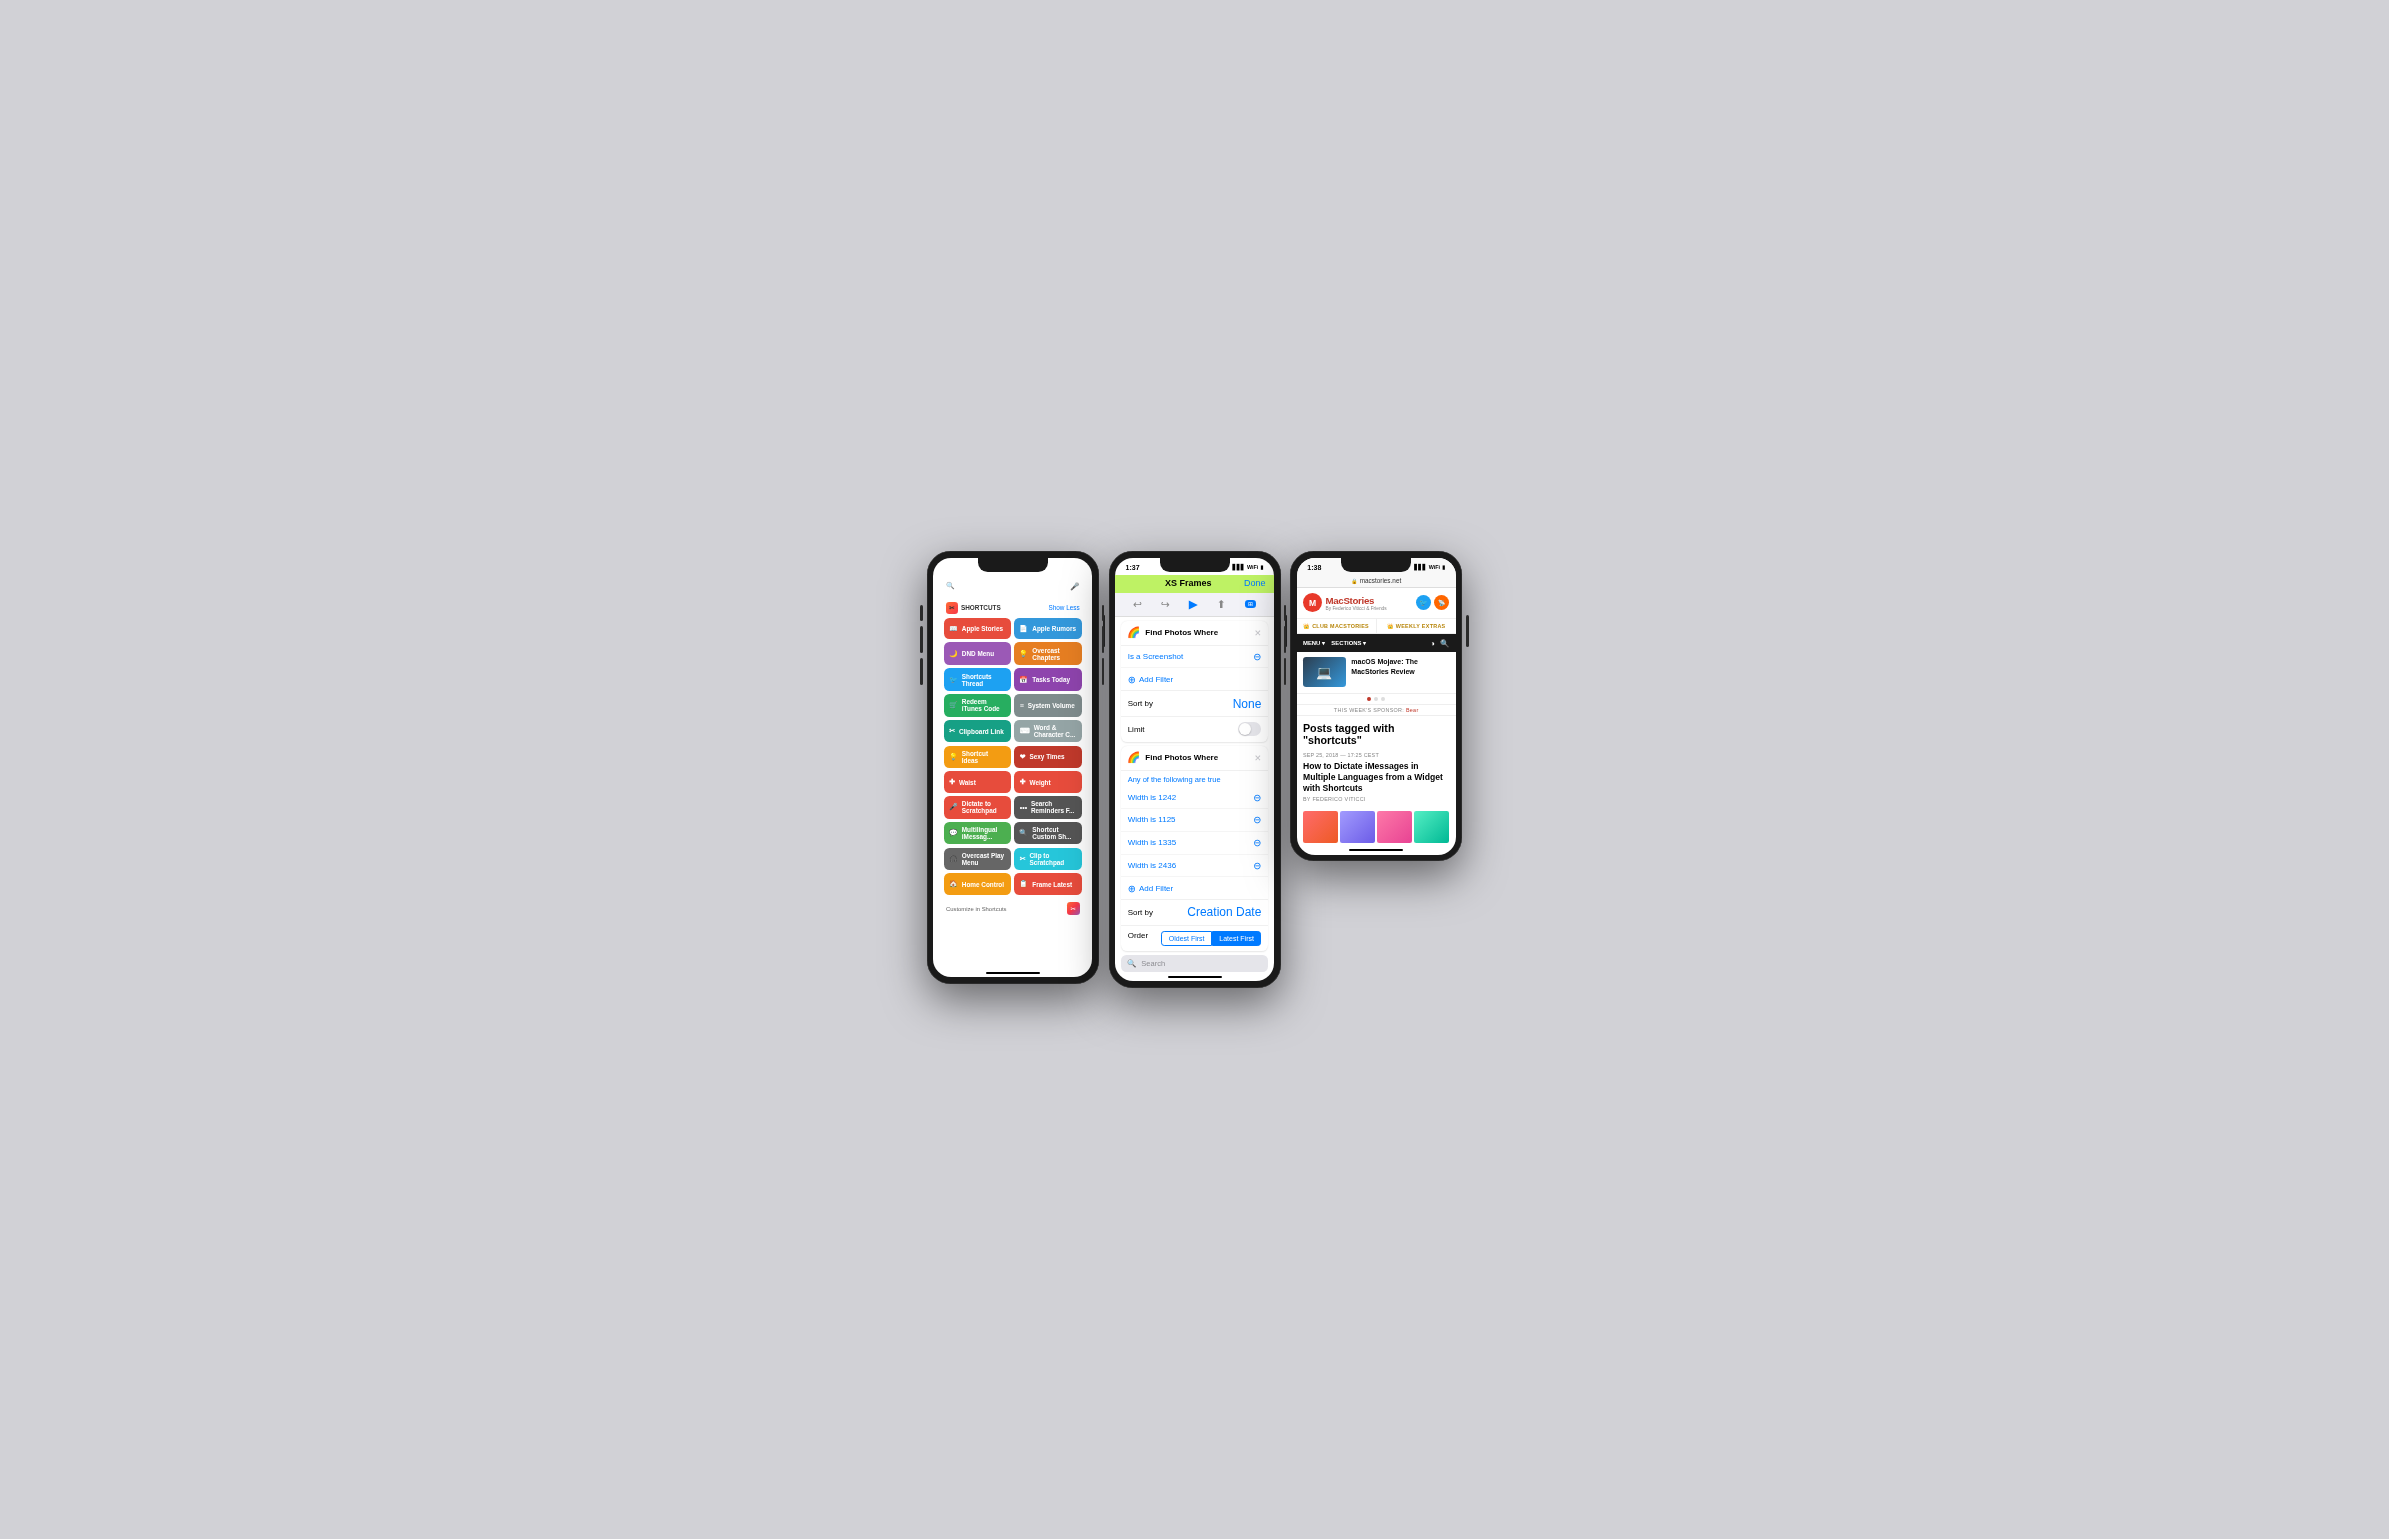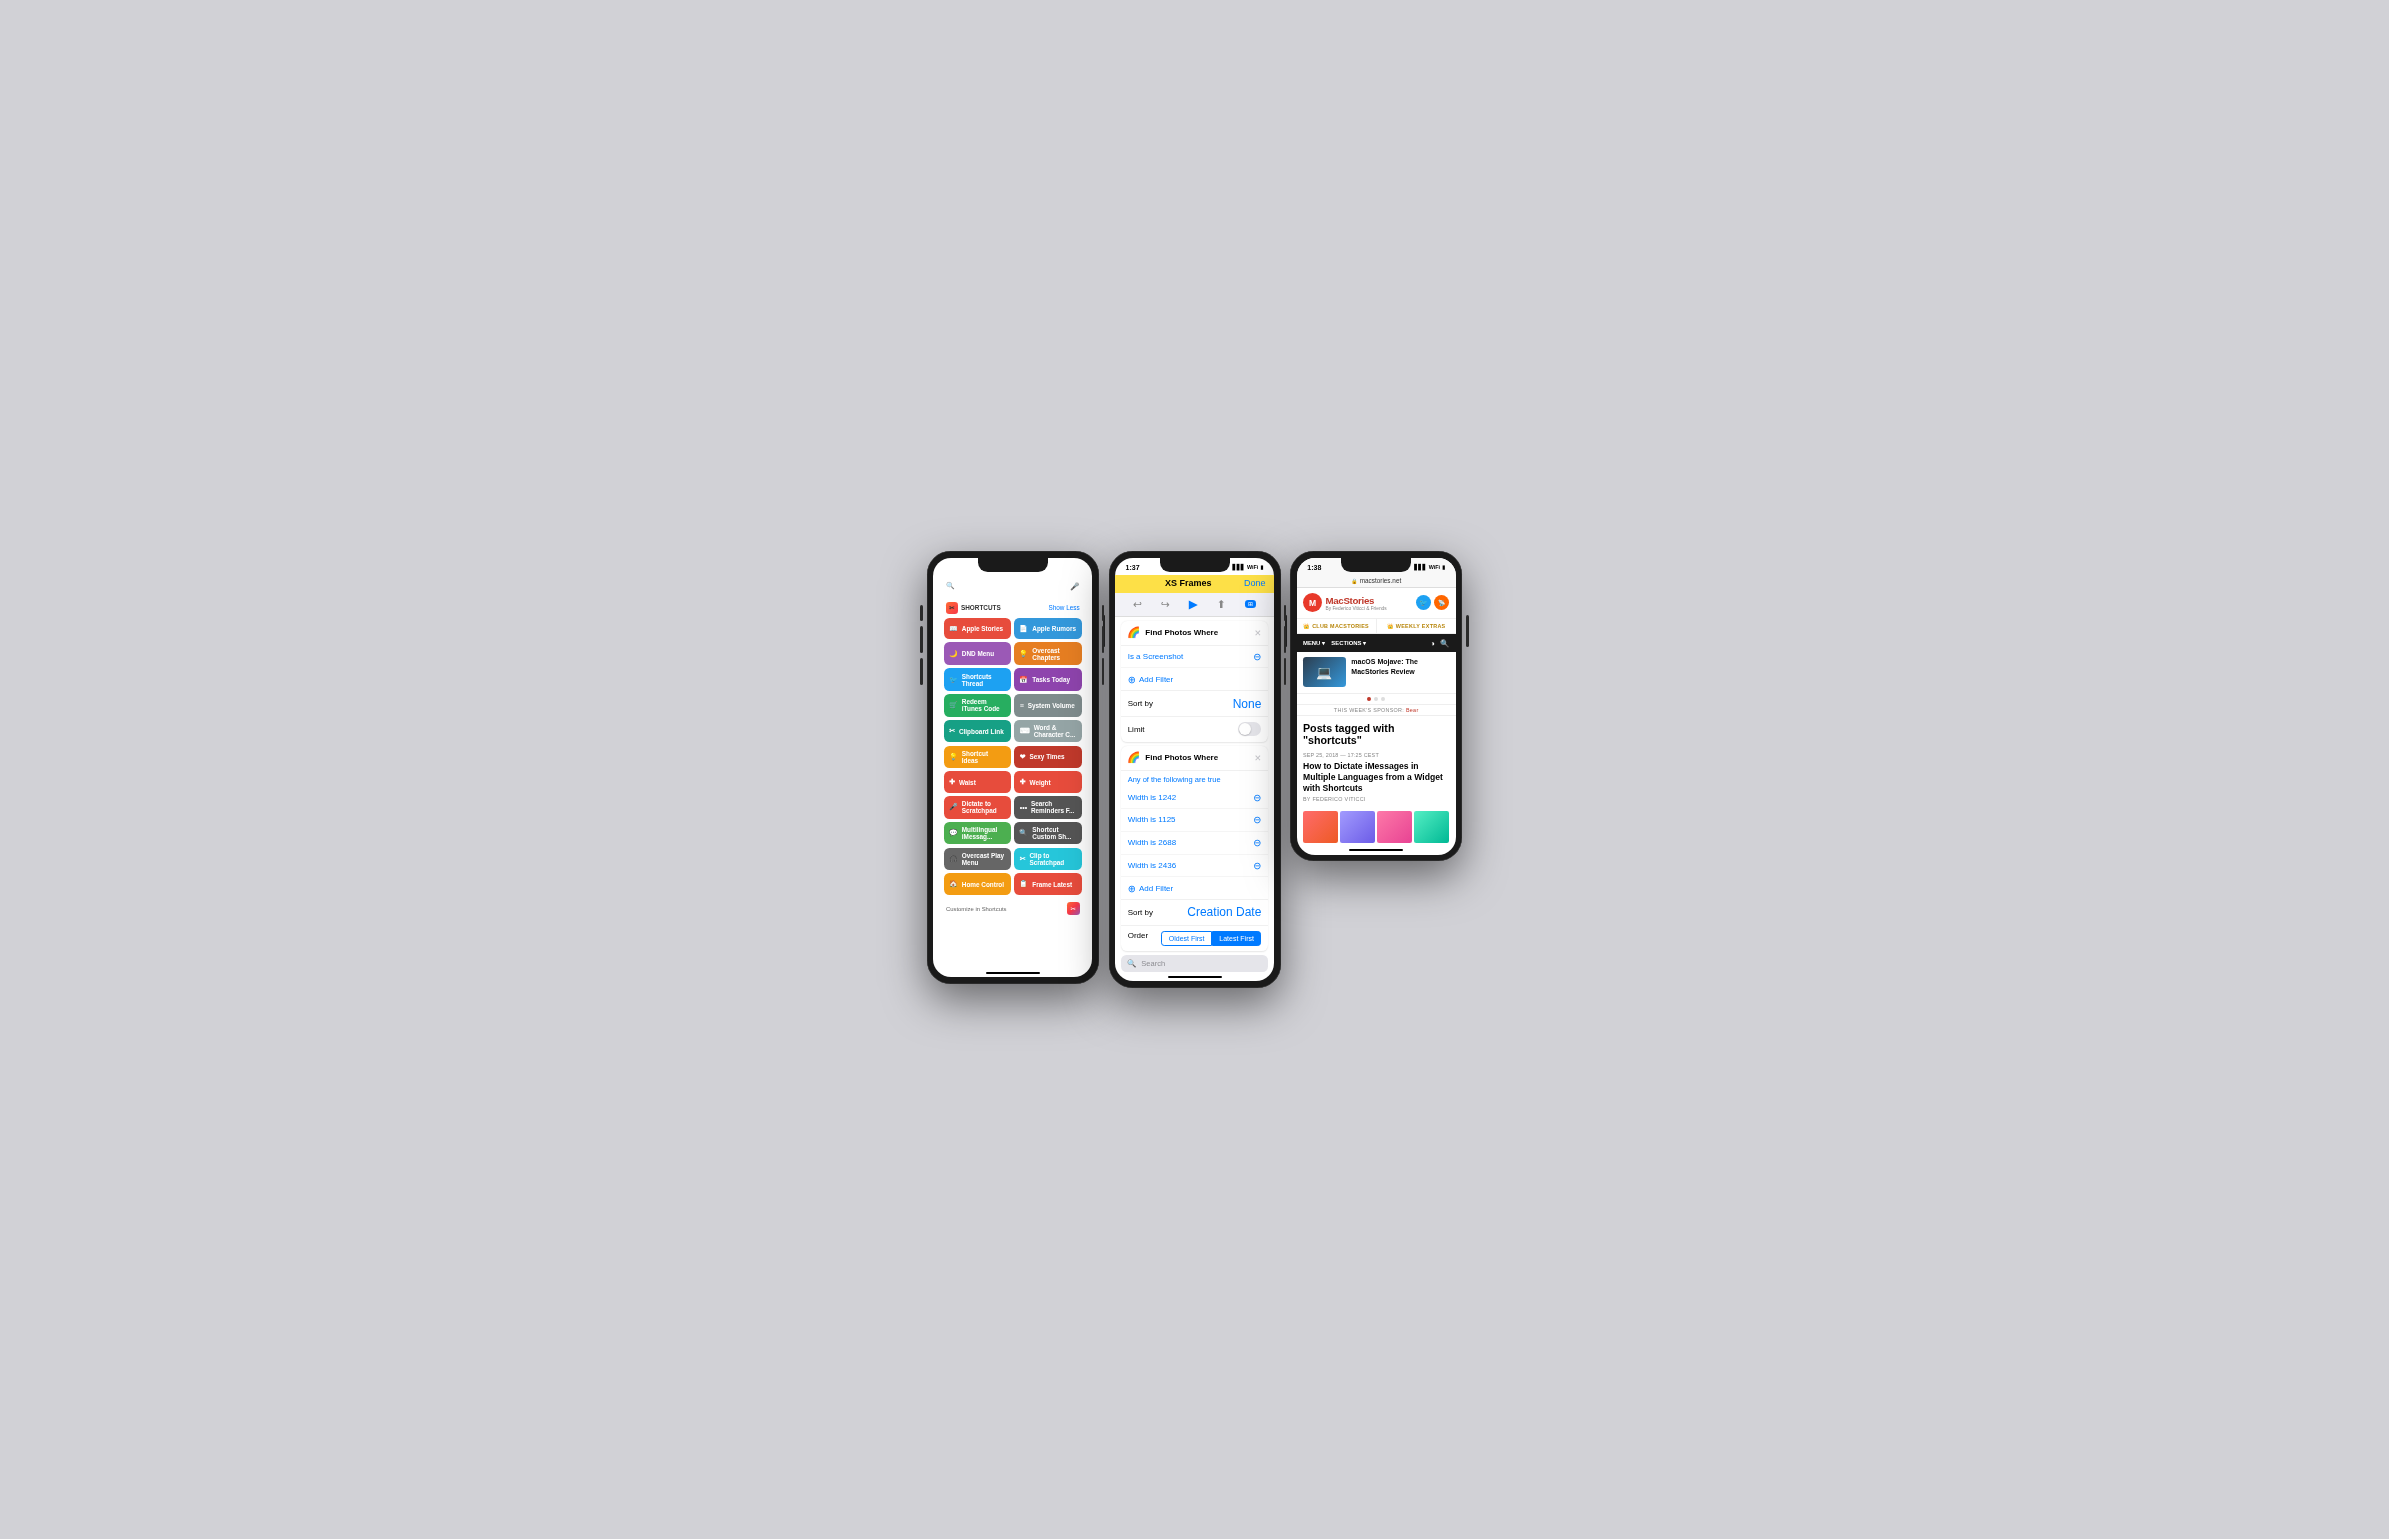--- a/index.html
+++ b/index.html
@@ -149,21 +149,21 @@
       font-weight: 500;
     }
     .new-widgets-text { color: rgba(255,255,255,0.7); font-size: 6.4px; }
     .phone2 .status-bar { color: #000; }
 
     .nav-bar {
       display: flex;
       justify-content: space-between;
       align-items: center;
       padding: 2.1px 8.6px 4.3px;
-      background: #fde047;
+      background: #bef264;
     }
     .nav-title { font-size: 9px; font-weight: 600; color: #000; }
     .nav-done { font-size: 9px; color: #007aff; }
 
     .toolbar-row {
       display: flex;
       justify-content: space-around;
       align-items: center;
       padding: 4.3px 8.6px;
       background: #f2f2f7;
@@ -631,21 +631,21 @@
         <div class="any-of-text">Any of the following are true</div>
         <div class="action-row">
           <span class="action-row-label">Width  is  1242</span>
           <span class="minus-btn">⊖</span>
         </div>
         <div class="action-row">
           <span class="action-row-label">Width  is  1125</span>
           <span class="minus-btn">⊖</span>
         </div>
         <div class="action-row">
-          <span class="action-row-label">Width  is  2688</span>
+          <span class="action-row-label">Width  is  1335</span>
           <span class="minus-btn">⊖</span>
         </div>
         <div class="action-row">
           <span class="action-row-label">Width  is  2436</span>
           <span class="minus-btn">⊖</span>
         </div>
         <div class="add-filter-row">
           <span class="add-circle">⊕</span>
           <span>Add Filter</span>
         </div>

